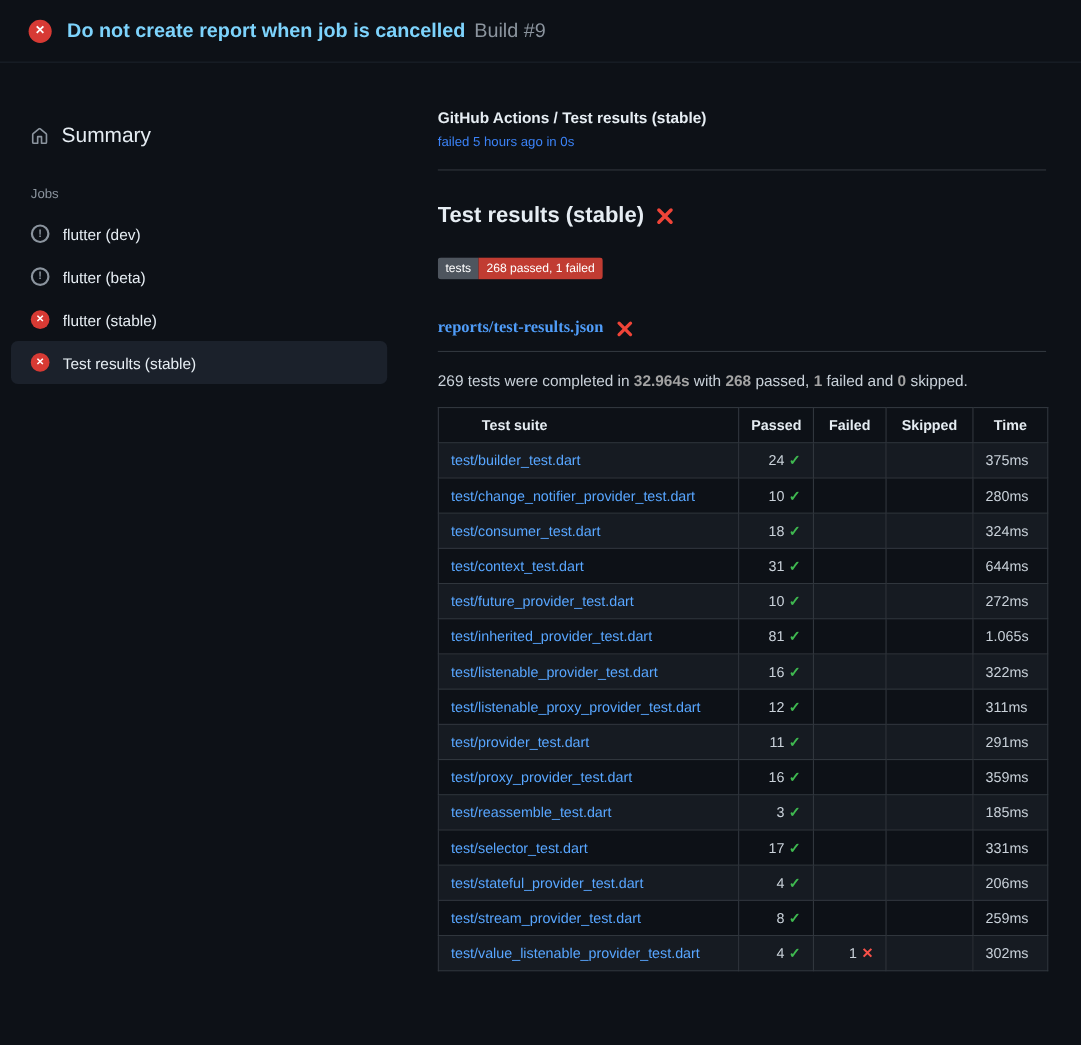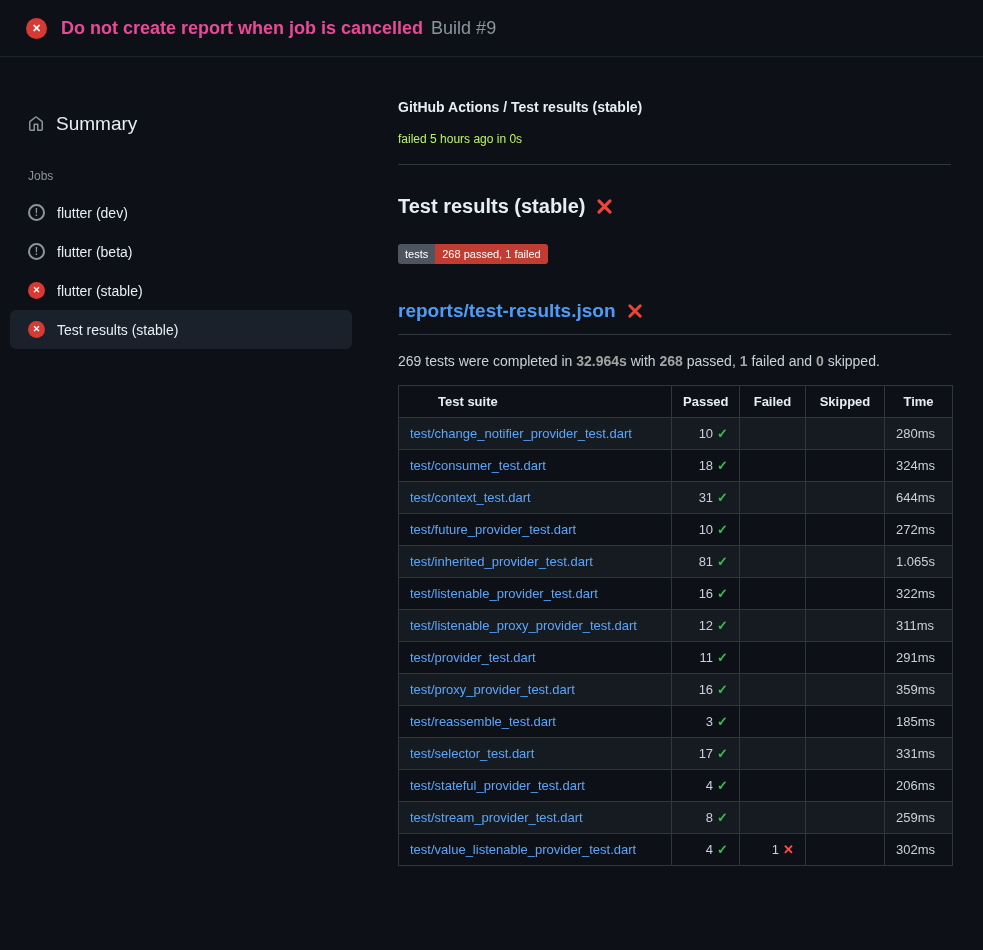--- a/index.html
+++ b/index.html
@@ -18,21 +18,21 @@
     border-bottom: 1px solid #1c222b;
   }
   .circle-icon {
     width: 21px; height: 21px; border-radius: 50%;
     background: #d73a34; color: #fff;
     font-size: 11px; font-weight: bold; line-height: 1;
     display: flex; align-items: center; justify-content: center;
     flex-shrink: 0;
   }
   .run-title-wrap { display: flex; align-items: baseline; gap: 8px; }
-  .run-title { font-size: 18px; font-weight: 700; color: #ec4899; }
+  .run-title { font-size: 18px; font-weight: 700; color: #7dd3fc; }
   .run-build { font-size: 18px; font-weight: 400; color: #8b949e; }
 
   
   .layout { display: flex; align-items: flex-start; }
 
   
   .sidebar { width: 380px; flex-shrink: 0; padding-top: 24px; }
   .summary-item {
     display: flex; align-items: center; gap: 12px;
     padding: 8px 28px; font-size: 19px; color: #e6edf3; cursor: pointer; margin-top: 24px;
@@ -49,40 +49,40 @@
     width: 17px; height: 17px; border-radius: 50%;
     display: flex; align-items: center; justify-content: center;
     flex-shrink: 0; font-weight: bold; line-height: 1;
   }
   .job-icon.neutral { border: 2px solid #8b949e; color: #8b949e; font-size: 10px; }
   .job-icon.failed { background: #d73a34; color: #fff; font-size: 9px; }
 
   
   .content { flex: 1; padding: 42px 32px 24px 18px; min-width: 0; }
   .breadcrumb { font-size: 14px; font-weight: 700; color: #e6edf3; }
-  .run-meta { font-size: 12px; color: #bef264; margin-top: 17px; }
+  .run-meta { font-size: 12px; color: #3b82f6; margin-top: 7px; }
   .divider { border: none; border-top: 1px solid #30363d; margin: 18px 0 0; }
 
   .section-title-row { display: flex; align-items: center; gap: 11px; margin-top: 30px; }
   .section-title { font-size: 20px; font-weight: 700; color: #e6edf3; }
   .x-mark-svg { flex-shrink: 0; }
 
   .badge {
     display: inline-flex; margin-top: 26px;
     font-size: 11px; border-radius: 3px; overflow: hidden; line-height: 1.3;
   }
   .badge-label { background: #4e555e; color: #fff; padding: 3px 7px; }
   .badge-value { background: #c13c32; color: #fff; padding: 3px 7px; }
 
   .report-row {
     display: flex; align-items: center; gap: 11px;
     margin-top: 36px; padding-bottom: 12px;
     border-bottom: 1px solid #30363d;
   }
-  .report-title { font-size: 19px; font-weight: 700; color: #4f9cf8; cursor: pointer; text-decoration: none; }
+  .report-title { font-size: 15px; font-weight: 700; color: #4f9cf8; cursor: pointer; text-decoration: none; font-family: Liberation Serif, serif; }
 
   .summary-line { font-size: 14px; margin-top: 18px; color: #c9d1d9; }
   .summary-line b { color: #a3a3a3; font-weight: 700; }
 
   
   table.results {
     margin-top: 16px; border-collapse: collapse; table-layout: fixed;
     width: 554px; font-size: 13px;
   }
   .results th, .results td { border: 1px solid #30363d; padding: 8px 11px; overflow: hidden; white-space: nowrap; }
@@ -174,20 +174,27 @@
         <tr>
             <th class="col-0">Test suite</th>
             <th class="col-1">Passed</th>
             <th class="col-2">Failed</th>
             <th class="col-3">Skipped</th>
             <th class="col-4">Time</th>
           </tr>
       </thead>
       <tbody>
           <tr>
+            <td class="cell-suite"><a href="#">test/builder_test.dart</a></td>
+            <td class="cell-num">24<span class="check">✓</span></td>
+            <td class="cell-num"></td>
+            <td class="cell-plain"></td>
+            <td class="cell-plain">375ms</td>
+          </tr>
+          <tr>
             <td class="cell-suite"><a href="#">test/change_notifier_provider_test.dart</a></td>
             <td class="cell-num">10<span class="check">✓</span></td>
             <td class="cell-num"></td>
             <td class="cell-plain"></td>
             <td class="cell-plain">280ms</td>
           </tr>
           <tr>
             <td class="cell-suite"><a href="#">test/consumer_test.dart</a></td>
             <td class="cell-num">18<span class="check">✓</span></td>
             <td class="cell-num"></td>

